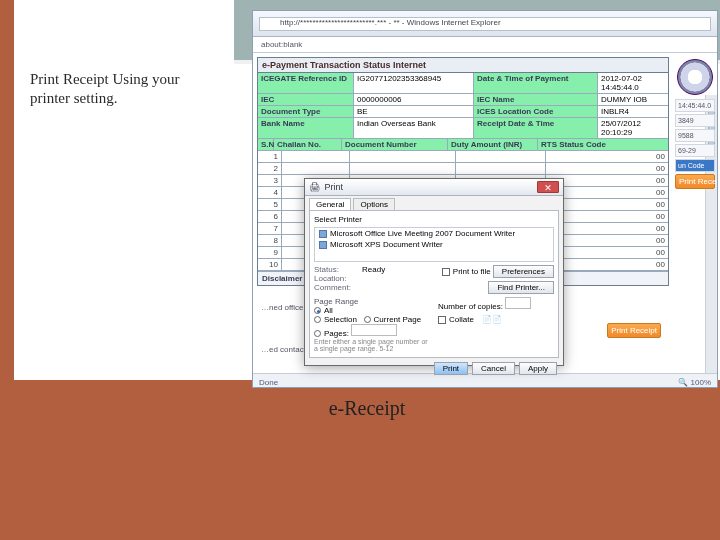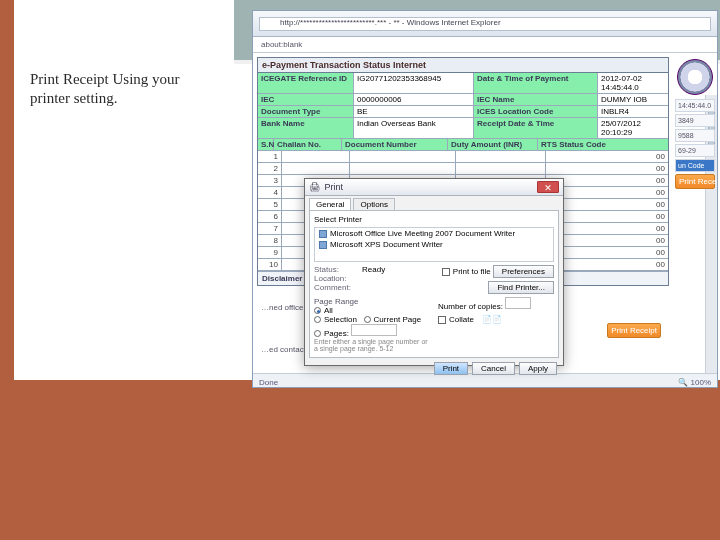--- a/index.html
+++ b/index.html
@@ -222,20 +222,21 @@
 
 <div class="slide-outer">
   <div class="top-band"></div>
   <div class="circle-deco"></div>
 
   <div class="sidebar">
     <div class="callout">Print Receipt Using your printer setting.</div>
   </div>
 
   <div class="orange-panel"></div>
+  <div class="caption">e-Receipt</div>
 
   <div class="shot">
     <div class="browser-chrome">
       <div class="addr">http://************************.*** - ** - Windows Internet Explorer</div>
     </div>
     <div class="tabbar">
       <span>about:blank</span>
     </div>
 
     <div class="page">

